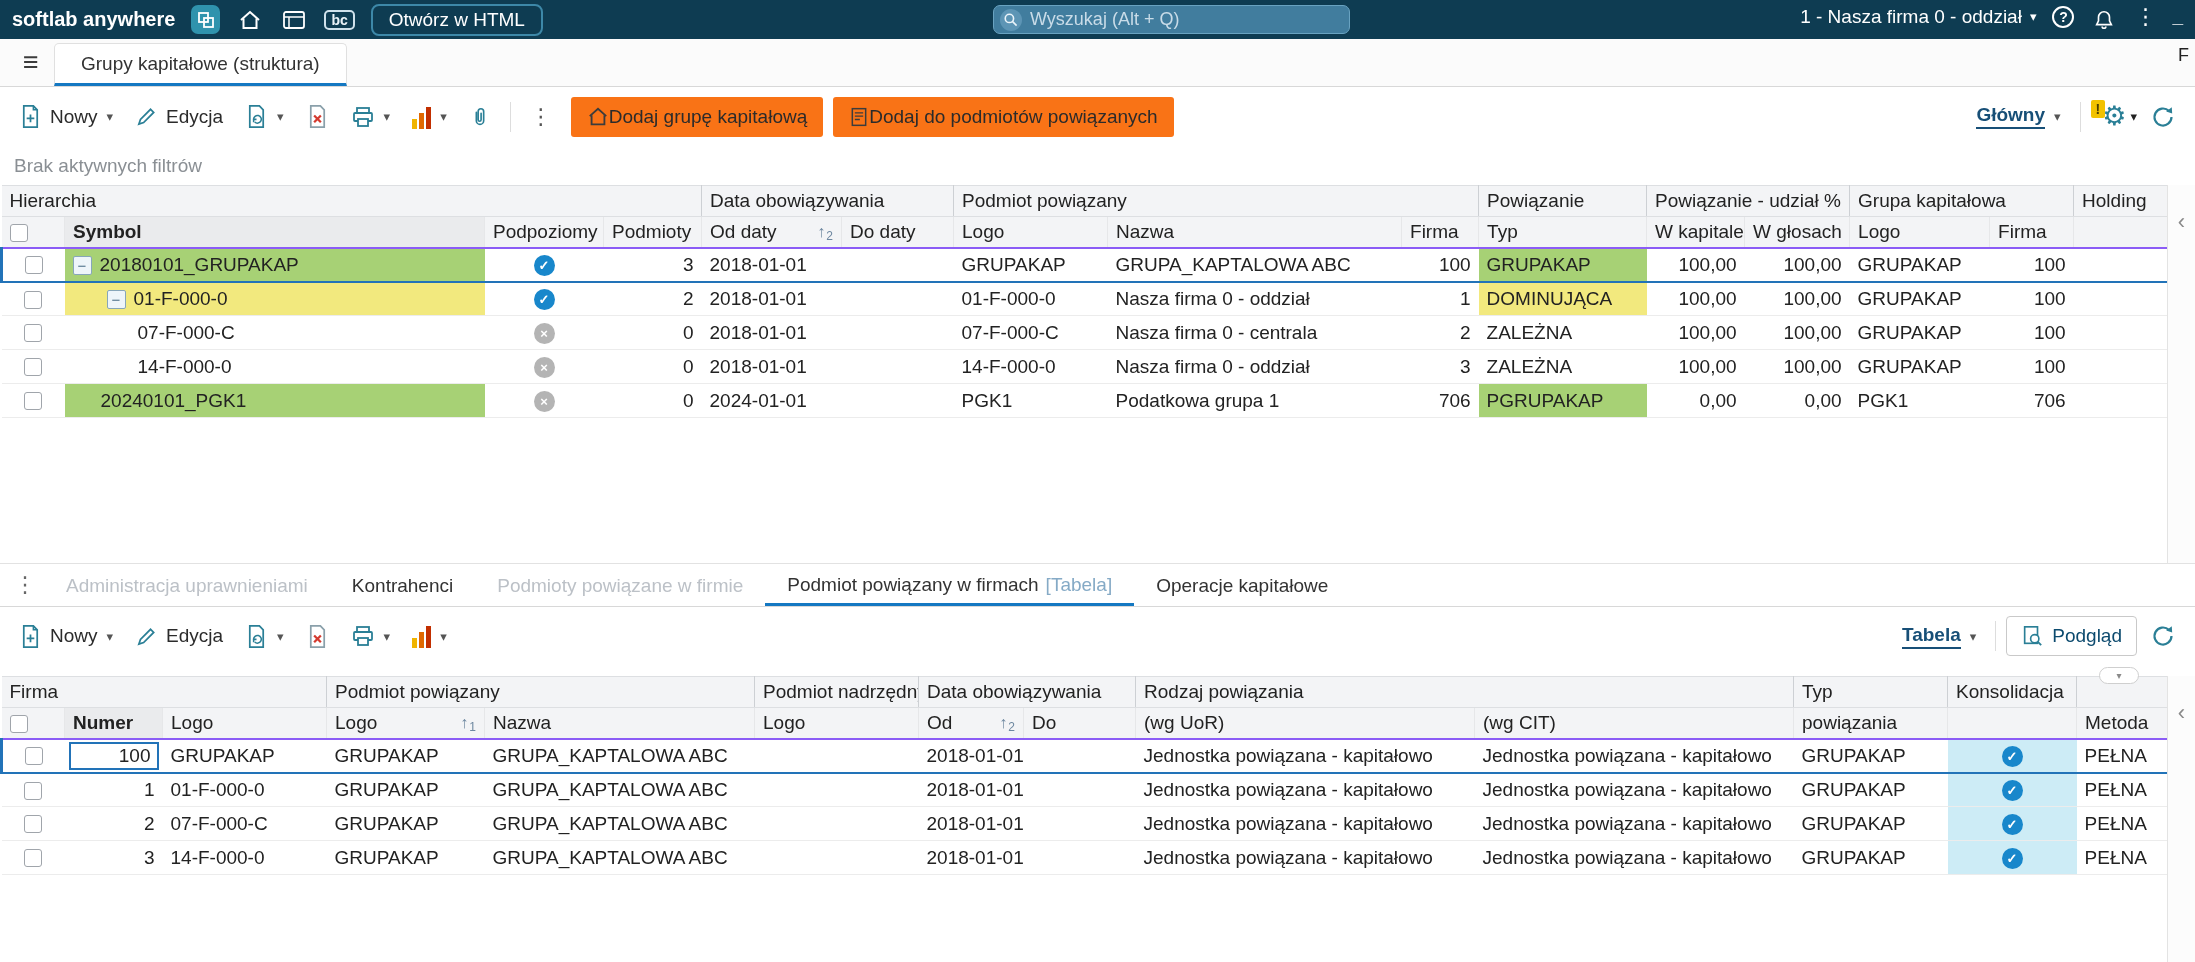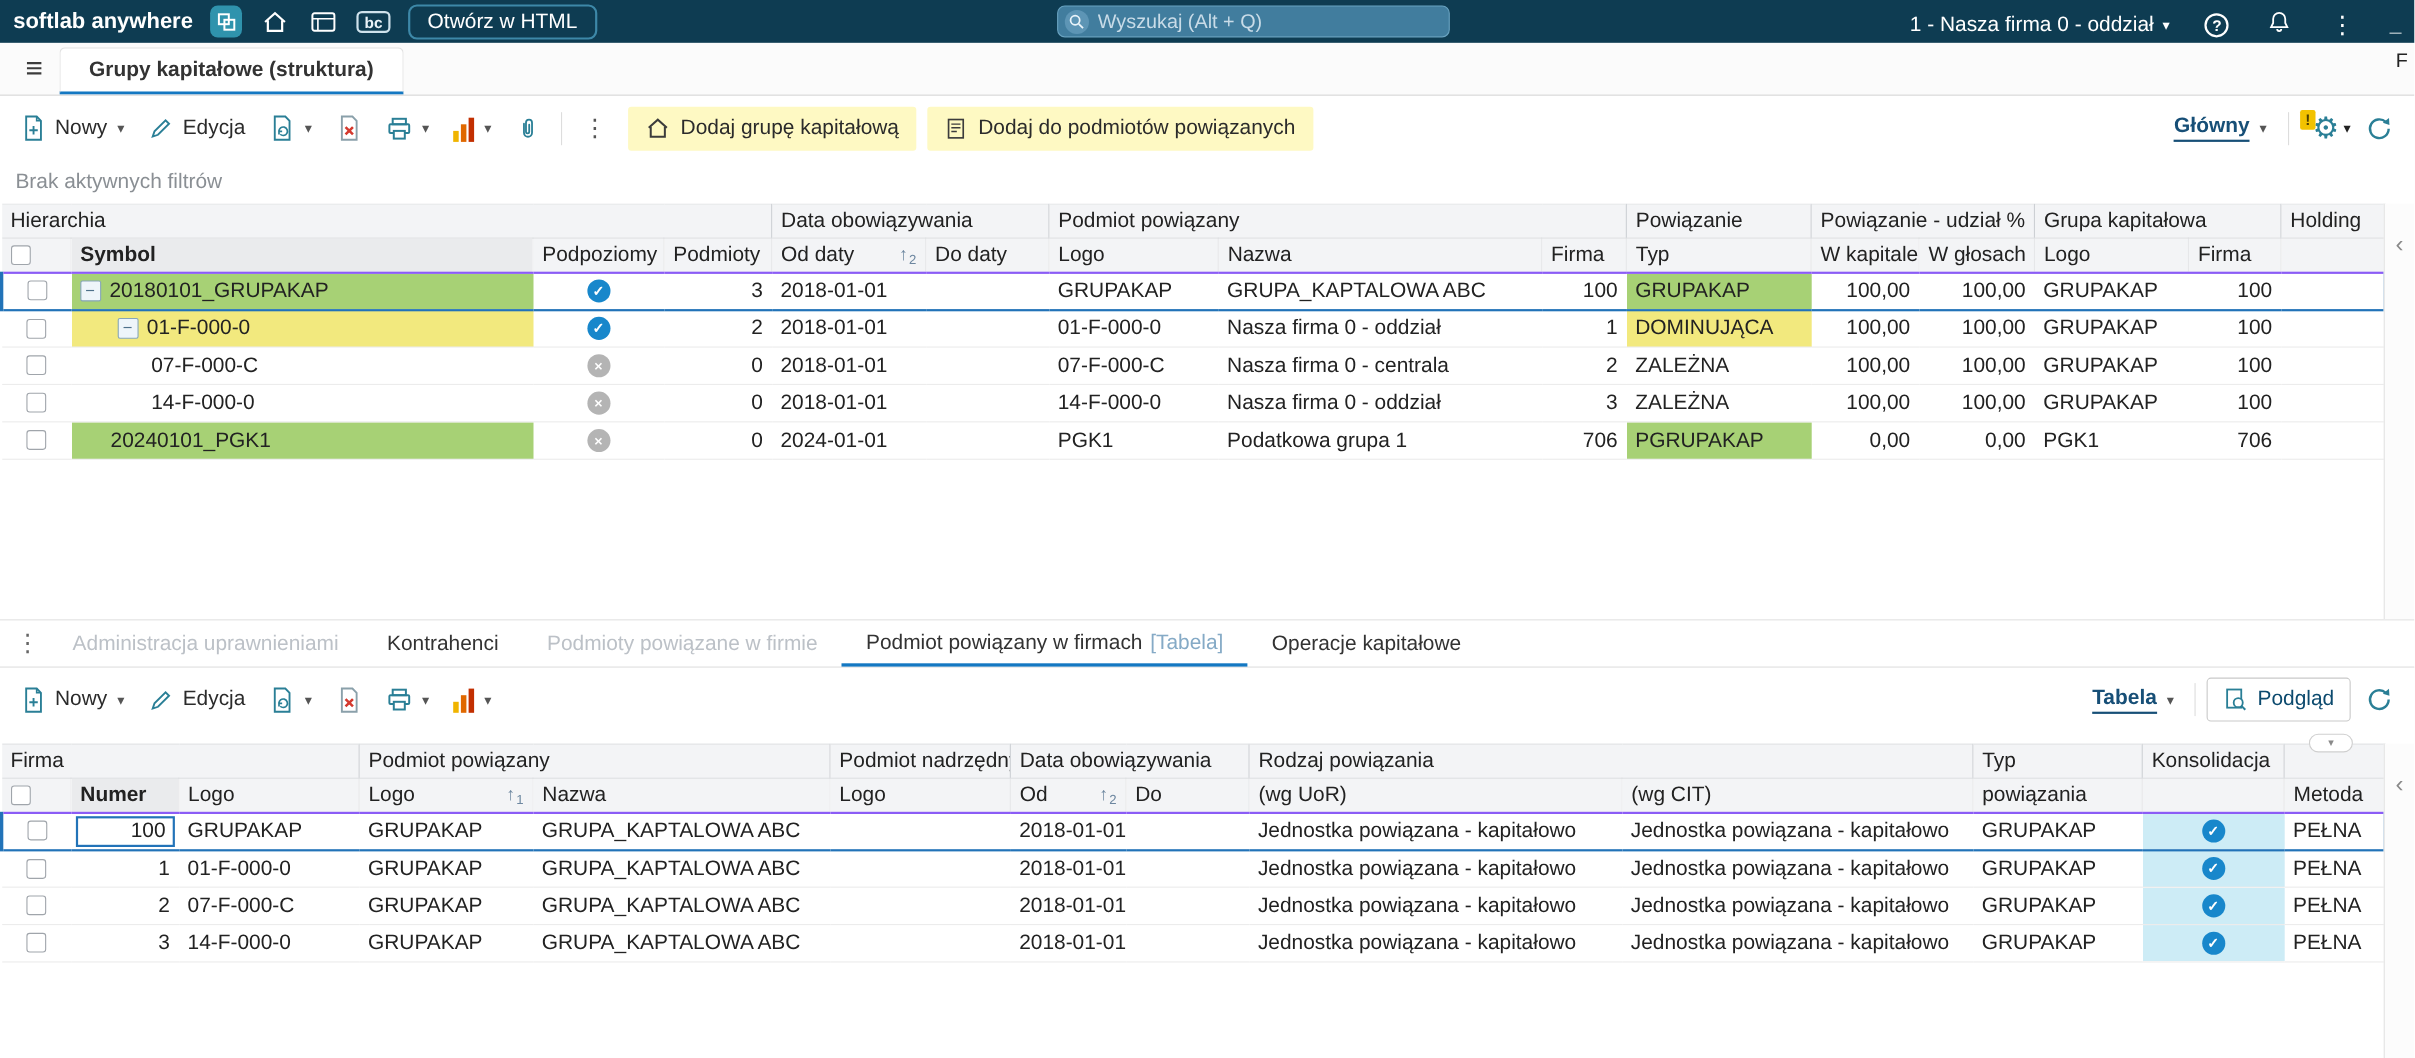--- a/index.html
+++ b/index.html
@@ -11,41 +11,41 @@
   .topbar{height:39px;background:#0e3c52;display:flex;align-items:center;padding:0 12px;gap:16px;color:#fff;flex:0 0 39px}
   .brand{font-size:20px;font-weight:700;white-space:nowrap}
   .logo-chip{width:29px;height:29px;border-radius:7px;background:#2f93ad;display:flex;align-items:center;justify-content:center}
   .tb-ic{display:flex;align-items:center;justify-content:center;width:28px;height:28px}
   .bc-chip{border:2px solid #cfe2ec;border-radius:5px;font-size:14px;padding:0 5px;color:#eaf3f8;font-weight:700}
   .openhtml{border:2px solid #3d88a8;border-radius:8px;color:#fff;font-size:19px;padding:3px 16px;background:transparent;white-space:nowrap}
   .search{margin-left:auto;margin-right:auto;width:357px;height:29px;background:#417d9e;border:1px solid #69a3c1;border-radius:7px;display:flex;align-items:center;padding:0 6px;gap:8px}
   .mag-chip{width:22px;height:22px;border-radius:50%;background:#5d95b5;display:flex;align-items:center;justify-content:center;flex:0 0 22px}
   .search input{background:transparent;border:none;outline:none;color:#eaf3f8;font-size:18px;width:100%;font-family:inherit}
   .search input::placeholder{color:#c9dce8}
-  .tb-right{display:flex;align-items:flex-end;gap:32px;white-space:nowrap}
+  .tb-right{display:flex;align-items:flex-start;gap:16px;white-space:nowrap}
   .company{display:flex;align-items:center;gap:8px;font-size:19px}
   .chev{font-size:13px;line-height:1;color:inherit}
   .qcirc{width:22px;height:22px;border:2px solid #fff;border-radius:50%;display:flex;align-items:center;justify-content:center;font-size:14px;font-weight:700}
   .kebab{font-size:22px;line-height:1}
   .minidash{font-weight:700}
 
   
   .tabbar{height:48px;background:#fbfbfb;border-bottom:1px solid #d8d8d8;display:flex;align-items:flex-end;padding-left:8px;position:relative;flex:0 0 48px}
   .hamburger{align-self:center;font-size:27px;color:#3c3c3c;width:46px;text-align:center}
-  .maintab{height:43px;background:#fff;border:1px solid #e0e0e0;border-bottom:3px solid #1478c2;border-top-left-radius:5px;border-top-right-radius:5px;display:flex;align-items:center;padding:0 26px;font-weight:700;font-size:19px;color:#333}
+  .maintab{height:43px;background:#fff;border:1px solid #e0e0e0;border-bottom:3px solid #1478c2;border-top-left-radius:5px;border-top-right-radius:5px;display:flex;align-items:center;padding:0 26px;font-weight:400;font-size:19px;color:#333}
   .flabel{position:absolute;right:6px;top:6px;color:#222;font-size:18px}
 
   
   .toolbar{height:59px;display:flex;align-items:center;padding:0 10px;gap:4px;flex:0 0 59px;background:#fff}
   .toolbar.b{height:58px;flex:0 0 58px}
   .titem{display:flex;align-items:center;gap:8px;padding:0 9px;height:42px;color:#2b2b2b;font-size:19px;white-space:nowrap;border-radius:3px}
   .titem .chev{color:#555;margin-left:1px}
   .kebabt{font-size:22px;color:#555;line-height:1}
   .sep{width:1px;height:30px;background:#ddd;margin:0 6px;flex:0 0 1px}
-  .graybtn{display:flex;align-items:center;gap:10px;background:#fef9c3;height:40px;padding:0 16px;border-radius:3px;font-size:19px;color:#2b2b2b;margin-left:6px;white-space:nowrap}
+  .graybtn{display:flex;align-items:center;background:#f97316;height:40px;padding:0 16px;border-radius:3px;font-size:19px;color:#2b2b2b;margin-left:6px;white-space:nowrap}
   .tb-spacer{flex:1}
   .viewlink{color:#174f77;font-weight:700;border-bottom:2px solid #174f77;padding-bottom:1px}
   .badge{background:#f2c200;color:#4d3f00;font-weight:700;font-size:14px;padding:1px 5px;border-radius:2px;position:relative;top:-8px;margin-right:-7px;z-index:1}
   .gear{font-size:27px;color:#2a7f96;line-height:1}
   .outlinebtn{display:flex;align-items:center;gap:9px;border:1px solid #c9c9c9;border-radius:4px;height:40px;padding:0 14px;color:#0c4a6e;white-space:nowrap}
   .charticon{display:inline-flex;align-items:flex-end;gap:2px;height:24px}
   .charticon i{display:block;width:5px}
   .charticon .b1{height:10px;background:#f0b400}
   .charticon .b2{height:16px;background:#e06800}
   .charticon .b3{height:22px;background:#c22f00}

